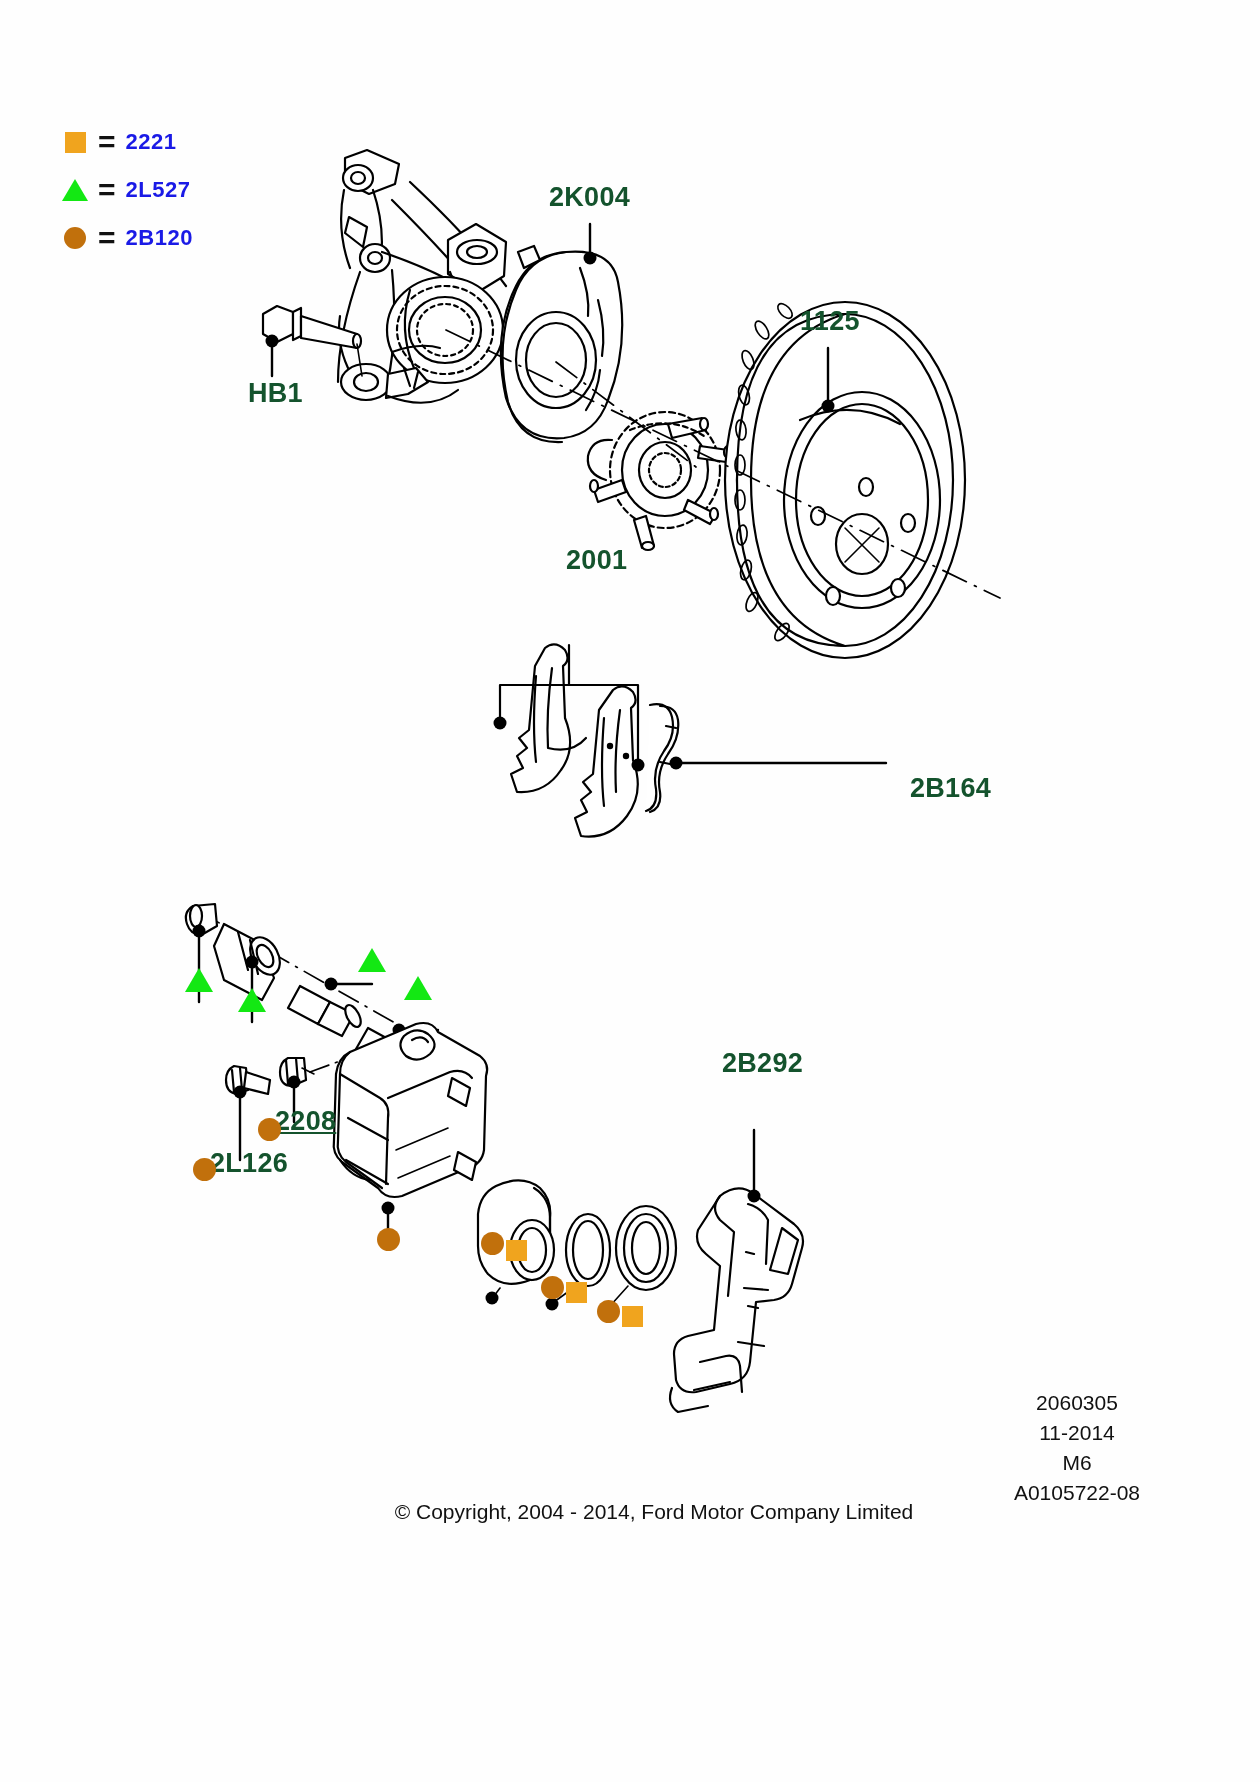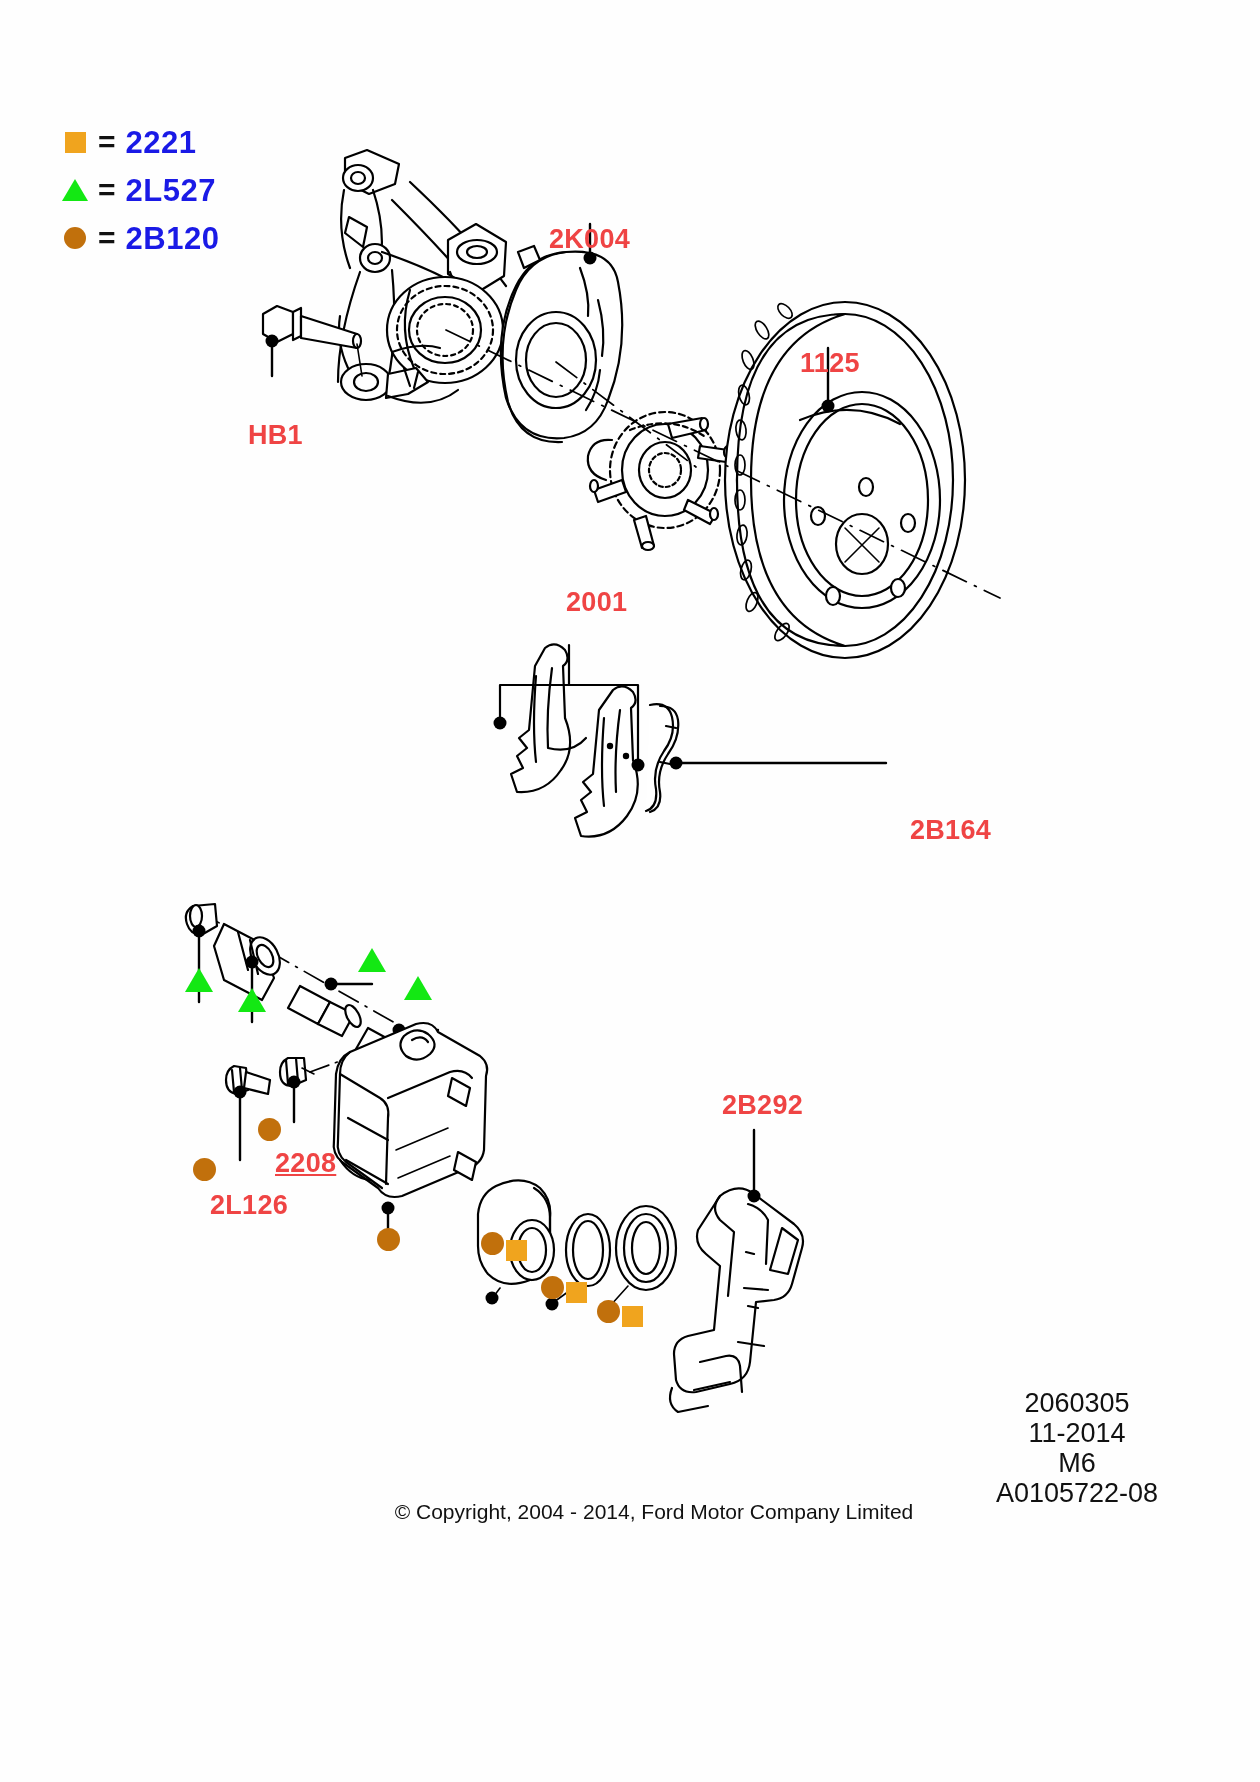--- a/index.html
+++ b/index.html
@@ -9,38 +9,38 @@
     background:#fefefe;
   }
   .canvas{position:absolute;inset:0;}
   svg.art{position:absolute;left:0;top:0;width:1260px;height:1782px;}
 
   
   .legend{position:absolute;left:58px;top:118px;}
   .legend-row{display:flex;align-items:center;height:48px;}
   .lg-sym{width:34px;display:flex;align-items:center;justify-content:center;}
   .lg-eq{font-size:30px;font-weight:bold;color:#111;margin:0 10px 0 6px;line-height:1;}
-  .lg-code{font-size:31px;font-weight:bold;color:#1a1ae6;letter-spacing:.5px;line-height:1;}
+  .lg-code{font-size:22px;font-weight:bold;color:#1a1ae6;letter-spacing:.5px;line-height:1;}
 
   .sq{width:21px;height:21px;background:#f0a41e;display:block;}
   .tri{width:0;height:0;border-left:13px solid transparent;border-right:13px solid transparent;border-bottom:22px solid #13e813;display:block;}
   .cir{width:22px;height:22px;border-radius:50%;background:#c1700c;display:block;}
 
   
-  .lbl{position:absolute;font-size:27px;font-weight:bold;color:#ef4444;white-space:nowrap;letter-spacing:.3px;margin-top:42px;}
+  .lbl{position:absolute;font-size:27px;font-weight:bold;color:#14532d;white-space:nowrap;letter-spacing:.3px;}
 
   
   .mk{position:absolute;}
   .mk.sq{width:21px;height:21px;background:#f0a41e;}
   .mk.cir{width:23px;height:23px;border-radius:50%;background:#c1700c;}
   .mk.tri{width:0;height:0;background:transparent;border-left:14px solid transparent;border-right:14px solid transparent;border-bottom:24px solid #13e813;}
 
   
   .foot-right{position:absolute;right:88px;top:1388px;text-align:center;width:190px;
-     font-size:27px;color:#111;line-height:30px;}
+     font-size:21px;color:#111;line-height:30px;}
   .copyright{position:absolute;left:0;right:0;top:1500px;text-align:center;font-size:21px;color:#111;margin-left:48px;}
 </style>
 </head>
 <body>
 
 <div class="canvas">
 
   <div class="legend">
     <div class="legend-row">
       <span class="lg-sym">

